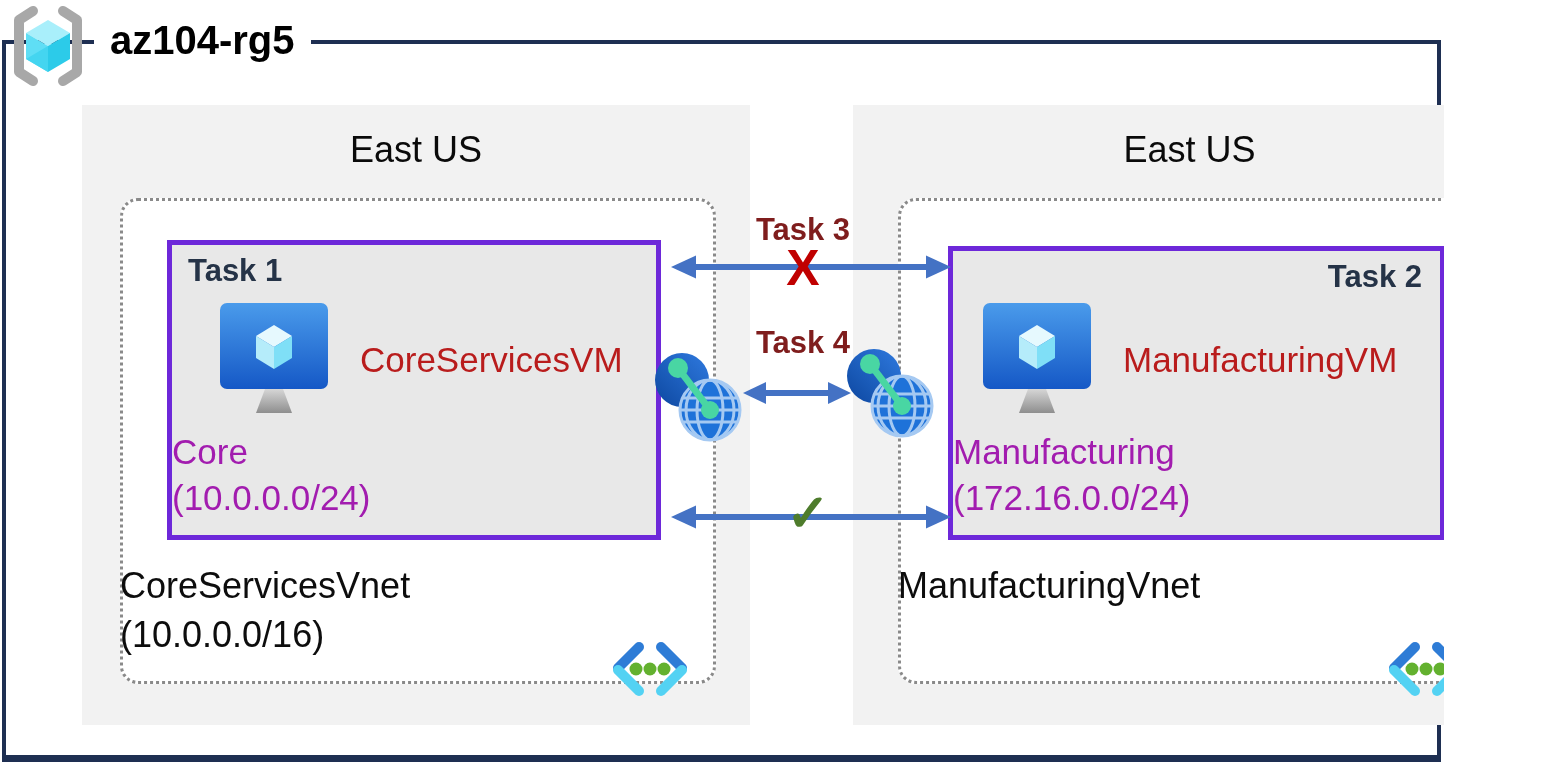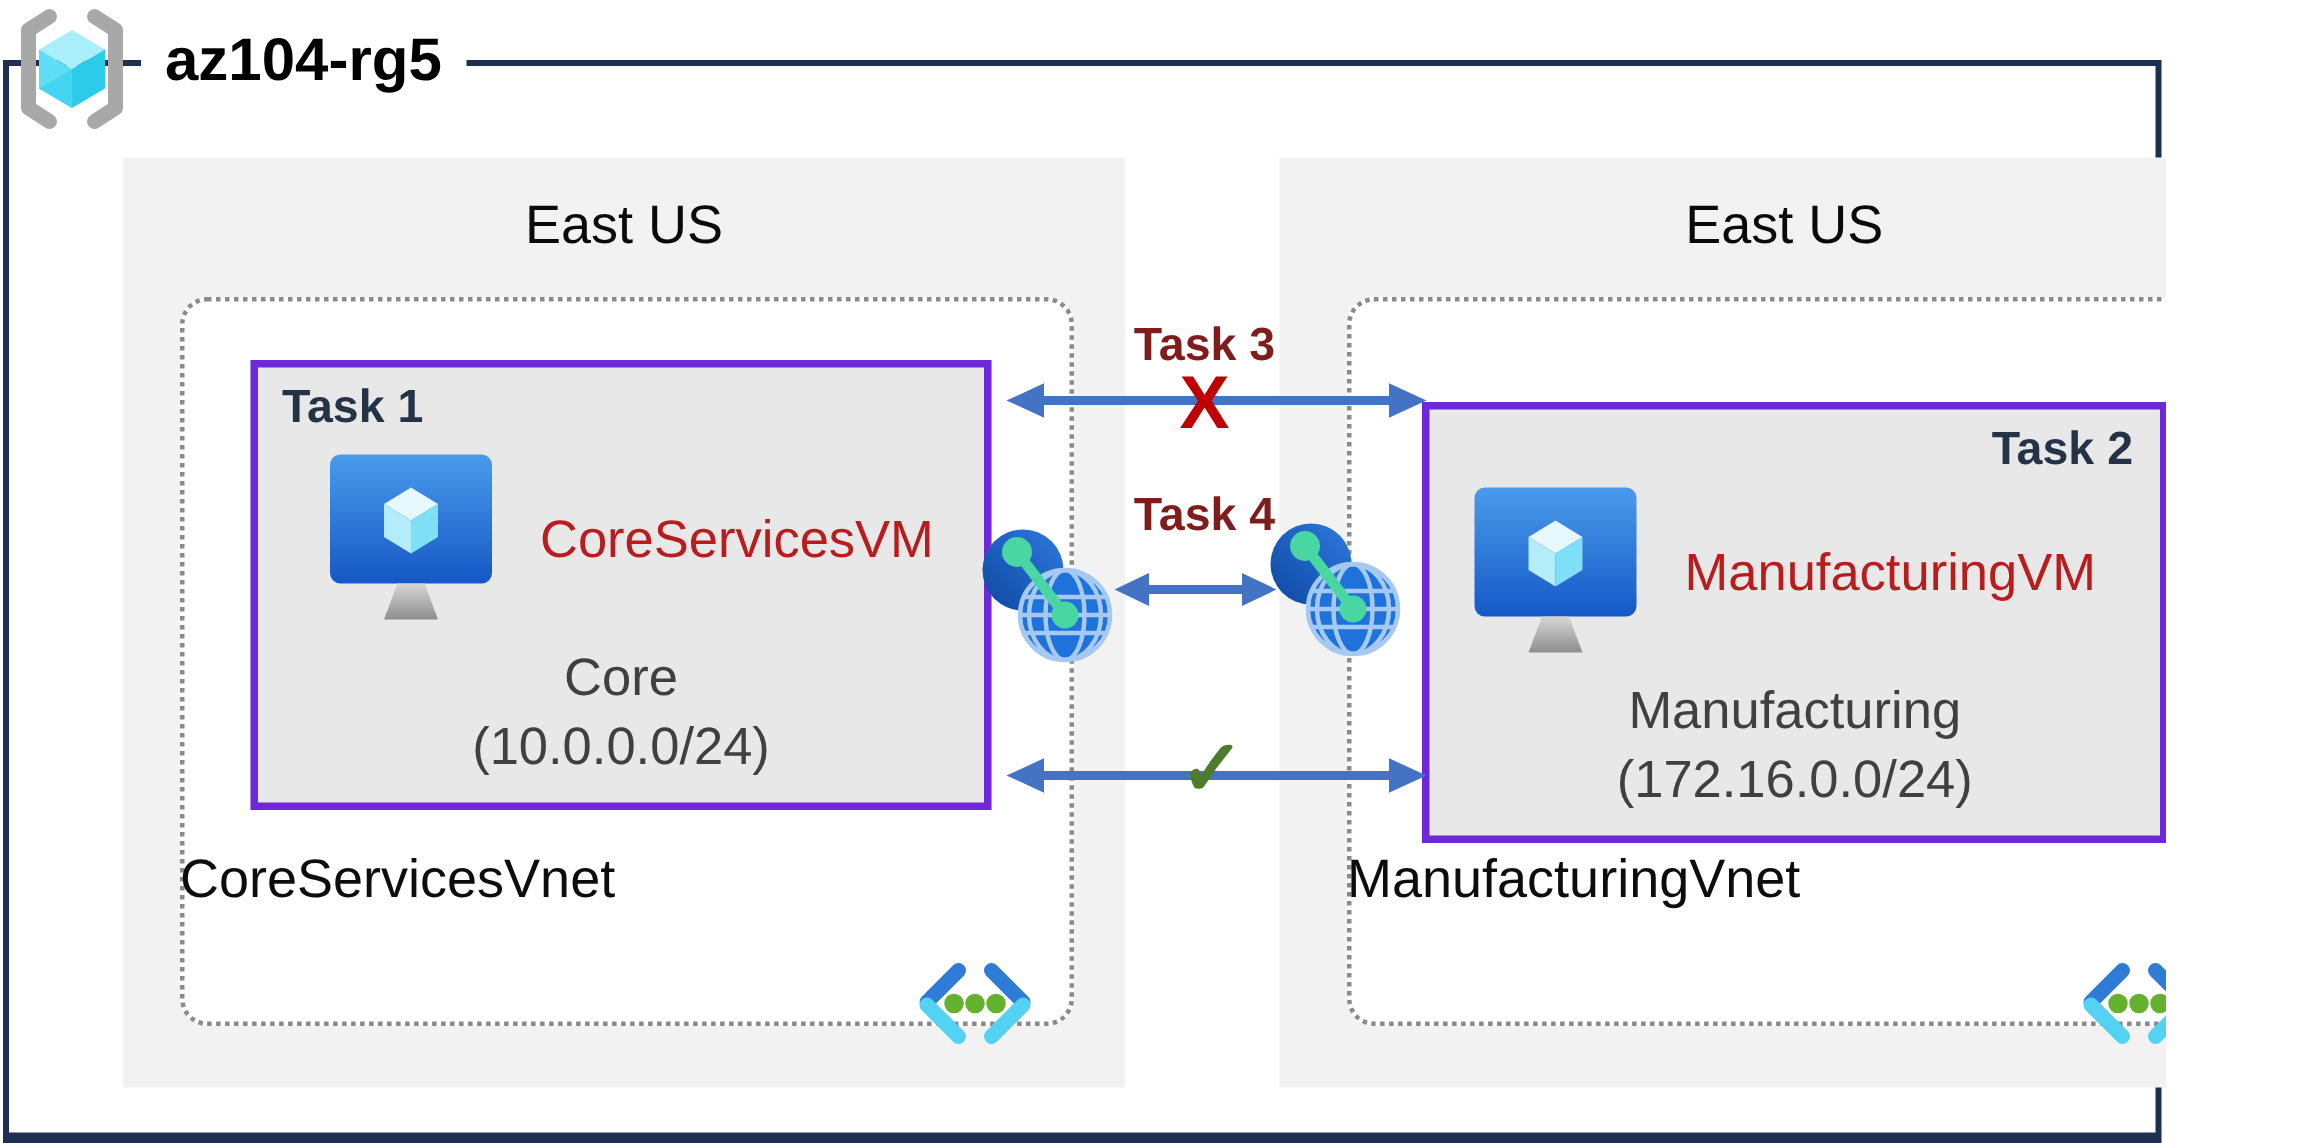--- a/index.html
+++ b/index.html
@@ -28,32 +28,32 @@
   .region-title{width:100%;text-align:center;padding-top:24px;font-size:36px;color:#0a0a0a;}
 
   
   .vnet{background:#ffffff;border:3px dotted #8A8A8A;border-radius:18px;}
   .vnet-left{left:120px;top:198px;width:590px;height:480px;}
   .vnet-right{left:898px;top:198px;width:592px;height:480px;}
 
   
   .subnet{background:#E8E8E8;border:5px solid #6d28d9;z-index:2;}
   .subnet-left{left:167px;top:240px;width:484px;height:290px;}
-  .subnet-right{left:948px;top:246px;width:487px;height:284px;margin-top:22px;}
+  .subnet-right{left:948px;top:246px;width:487px;height:284px;}
   .task-tag{
     position:absolute;top:8px;font-size:31px;font-weight:bold;color:#253347;white-space:nowrap;
   }
   .task-tag.tl{left:16px;} .task-tag.tr{right:18px;}
   .vm-row{position:absolute;display:flex;align-items:center;gap:30px;}
   .vm-row-left{left:46px;top:56px;}
   .vm-row-right{left:28px;top:50px;}
   .vm-name{font-size:35px;color:#b91c1c;white-space:nowrap;}
   .subnet-caption{
-    position:absolute;left:0;right:0;bottom:14px;text-align:center;
-    font-size:35px;line-height:1.32;color:#404040;
+    position:absolute;left:0;right:0;bottom:14px;text-align:left;
+    font-size:35px;line-height:1.32;color:#a21caf;
   }
 
   
   .vnet-caption{position:absolute;font-size:36px;line-height:1.35;color:#0d0d0d;z-index:2;}
   .vnet-caption-left{left:120px;top:562px;width:590px;}
   .vnet-caption-right{left:898px;top:562px;width:592px;}
   .vnet-icon{z-index:3;}
   .vnet-icon-left{left:610px;top:640px;width:80px;height:62px;}
   .vnet-icon-right{left:1386px;top:640px;width:80px;height:62px;}
 
@@ -156,20 +156,21 @@
       <div class="vm-name">ManufacturingVM</div>
     </div>
     <div class="subnet-caption">
       <div>Manufacturing</div>
       <div>(172.16.0.0/24)</div>
     </div>
   </div>
 
   <div class="vnet-caption vnet-caption-left">
     <div>CoreServicesVnet</div>
+    <div>(10.0.0.0/16)</div>
   </div>
   <div class="vnet-caption vnet-caption-right">
     <div>ManufacturingVnet</div>
   </div>
 
   <svg class="abs vnet-icon vnet-icon-left" viewBox="0 0 80 62">
     <g fill="none" stroke-width="10" stroke-linecap="round">
       <path d="M29 7 L8 28" stroke="#2E7CD6"></path>
       <path d="M8 30 L29 51" stroke="#53D2F3"></path>
       <path d="M51 7 L72 28" stroke="#2E7CD6"></path>

